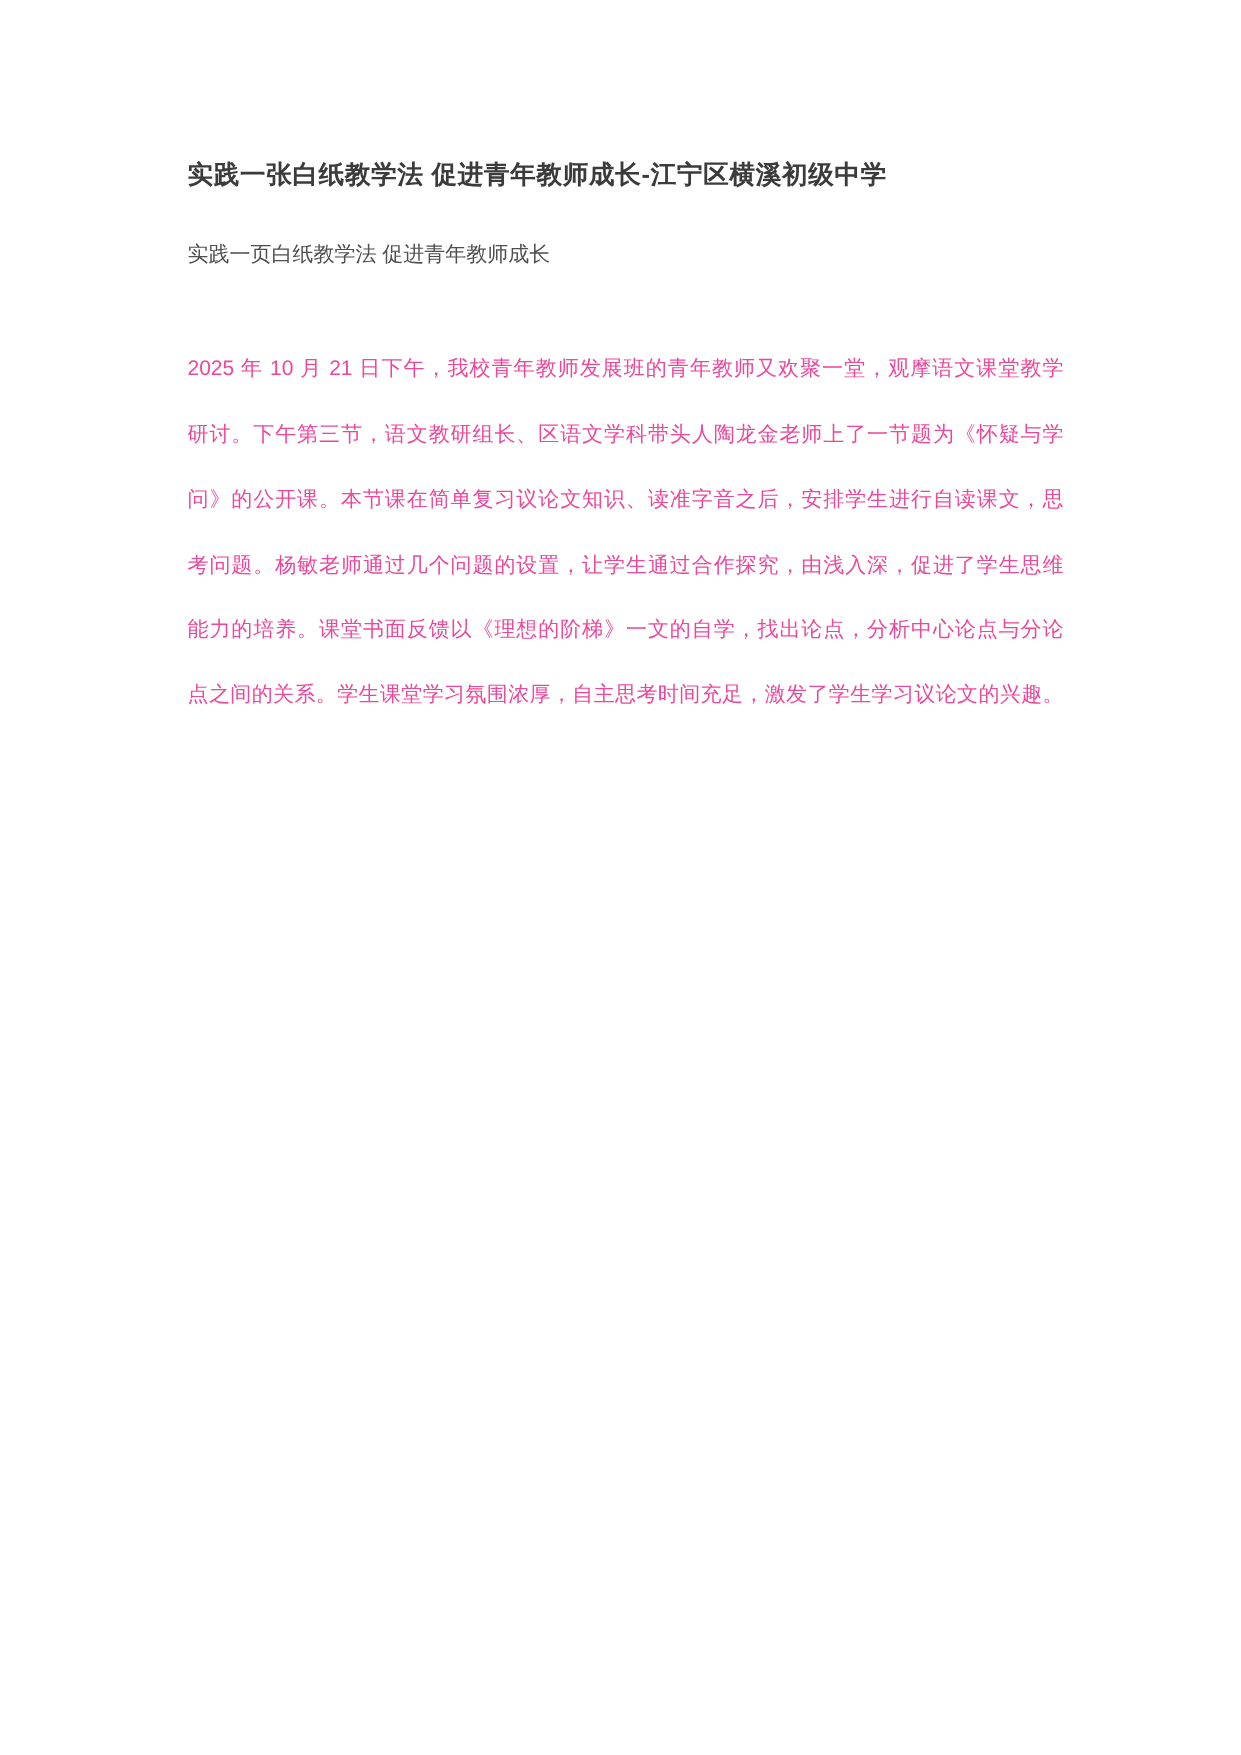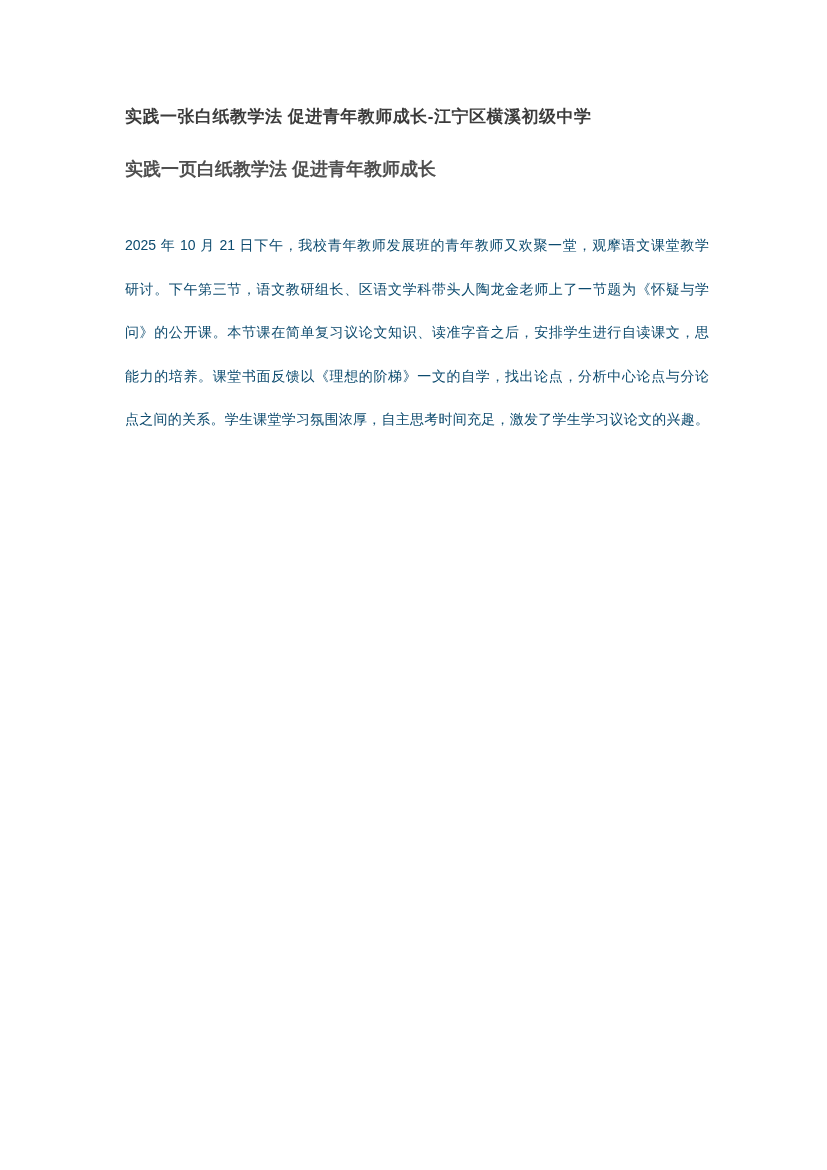--- a/index.html
+++ b/index.html
@@ -24,35 +24,34 @@
   .doc-title {
     font-size: 17px;
     font-weight: bold;
     color: #3b3b3b;
     line-height: 26px;
     margin: 0 0 18px 0;
     letter-spacing: 0.5px;
   }
   .doc-subtitle,
   .doc-byline {
-    font-size: 18px;
+    font-size: 14px;
     color: #4f4f4f;
     line-height: 43.4px;
     margin: 0 0 33px 0;
-    font-weight: bold;
   }
   .paragraph {
     margin: 0 0 33px 0;
   }
   .paragraph:last-child {
     margin-bottom: 0;
   }
   .line {
     font-size: 14px;
-    color: #0c4a6e;
+    color: #ec4899;
     line-height: 43.4px;
     text-align: justify;
     text-align-last: justify;
     text-justify: inter-character;
     overflow: hidden;
     height: 43.4px;
   }
   .line.last {
     text-align-last: left;
   }
@@ -68,20 +67,21 @@
 
     <h1 class="doc-title">实践一张白纸教学法 促进青年教师成长-江宁区横溪初级中学</h1>
 
     <div class="doc-subtitle">实践一页白纸教学法  促进青年教师成长</div>
 
 
     <div class="paragraph">
       <div class="line">2025 年 10 月 21 日下午，我校青年教师发展班的青年教师又欢聚一堂，观摩语文课堂教学</div>
       <div class="line">研讨。下午第三节，语文教研组长、区语文学科带头人陶龙金老师上了一节题为《怀疑与学</div>
       <div class="line">问》的公开课。本节课在简单复习议论文知识、读准字音之后，安排学生进行自读课文，思</div>
+      <div class="line">考问题。杨敏老师通过几个问题的设置，让学生通过合作探究，由浅入深，促进了学生思维</div>
       <div class="line">能力的培养。课堂书面反馈以《理想的阶梯》一文的自学，找出论点，分析中心论点与分论</div>
       <div class="line">点之间的关系。学生课堂学习氛围浓厚，自主思考时间充足，激发了学生学习议论文的兴趣。</div>
     </div>
 
 
 
 
   </div>
 </div>
 

